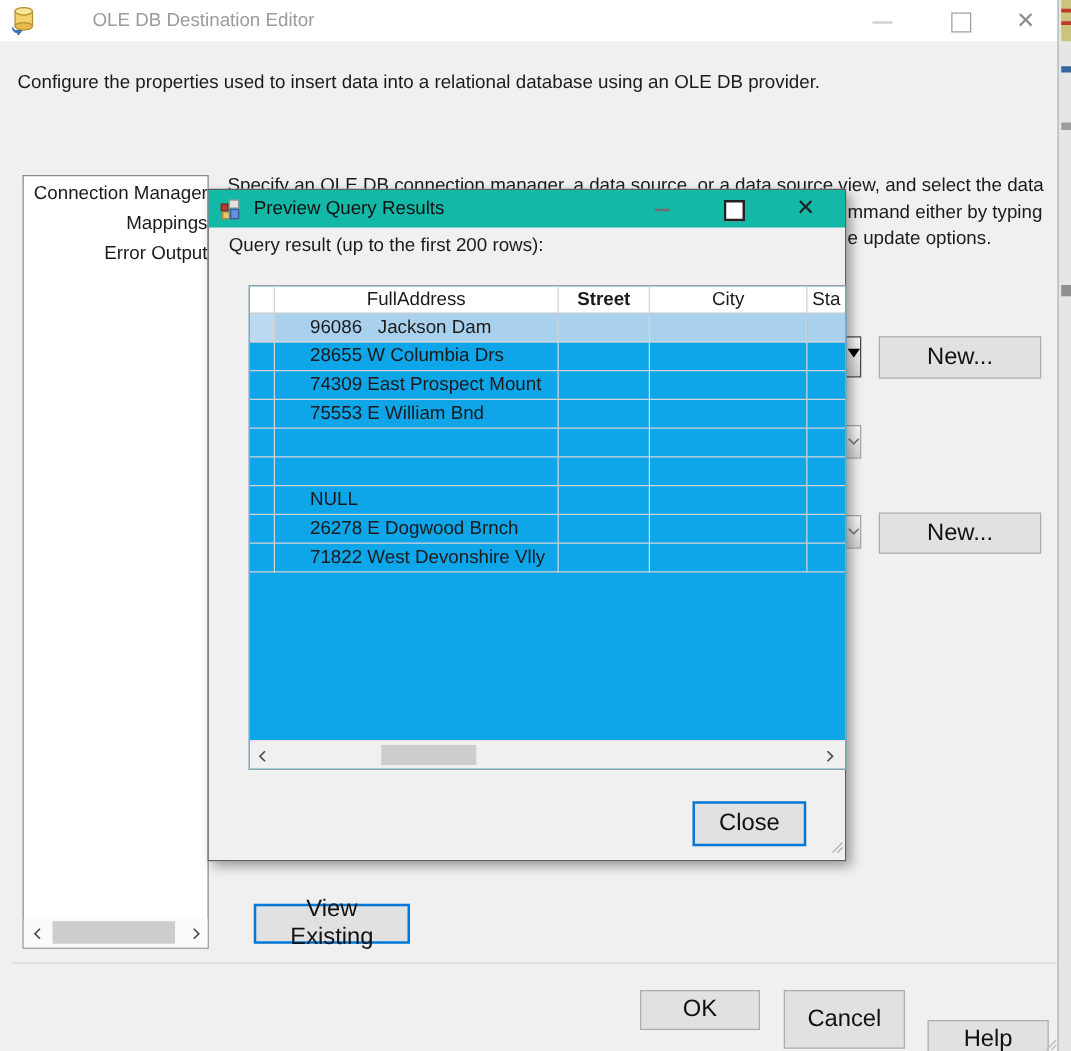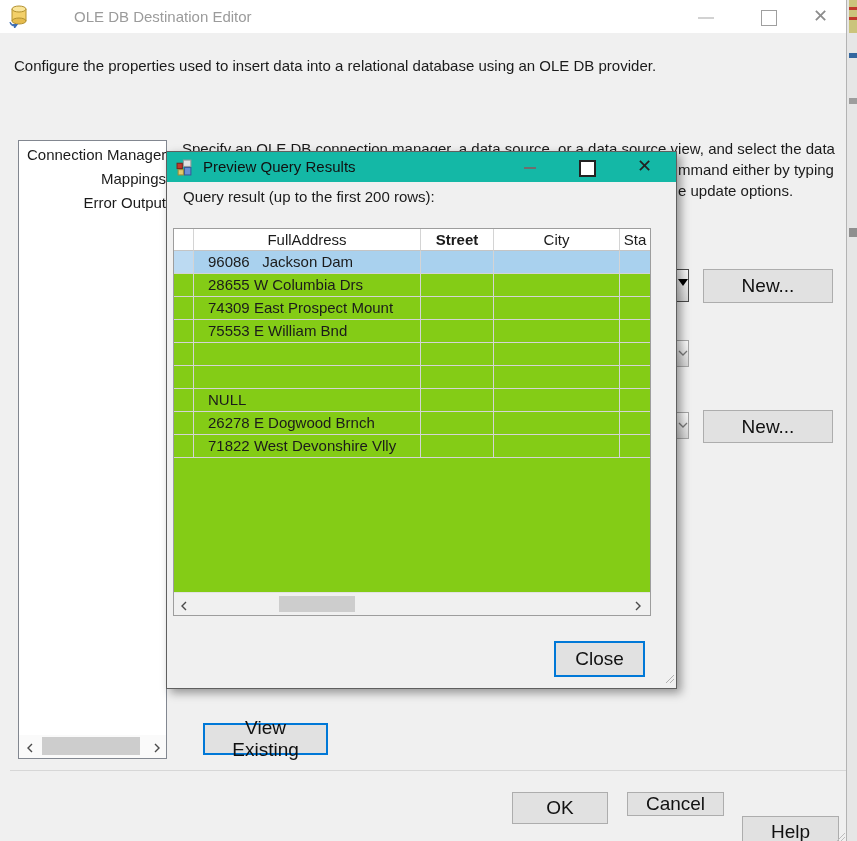--- a/index.html
+++ b/index.html
@@ -35,21 +35,21 @@
   .bg-line3{left:678px;top:182px;white-space:nowrap;}
 
   
   .win-btn{display:flex;align-items:center;justify-content:center;background:#e1e1e1;
            border:1px solid #adadad;font-size:19px;color:#111;box-sizing:border-box;}
   .focus-btn{border:2px solid #0078d7;}
   .btn-new1{left:703px;top:269px;width:130px;height:34px;}
   .btn-new2{left:703px;top:410px;width:130px;height:33px;}
   .btn-view{left:203px;top:723px;width:125px;height:32px;}
   .btn-ok{left:512px;top:792px;width:96px;height:32px;}
-  .btn-cancel{left:627px;top:792px;width:97px;height:24px;}
+  .btn-cancel{left:627px;top:792px;width:97px;height:47px;}
   .btn-help{left:742px;top:792px;width:97px;height:32px;margin-top:24px;}
 
   
   .combo-edge{left:676px;width:13px;box-sizing:border-box;background:linear-gradient(#fbfbfb,#d6d6d6);}
   .combo-dark{top:269px;height:33px;border:1px solid #4a4a4a;}
   .combo-lite1{top:340px;height:27px;border:1px solid #a6a6a6;}
   .combo-lite2{top:412px;height:27px;border:1px solid #a6a6a6;}
   .tri-down{width:0;height:0;border-left:5px solid transparent;border-right:5px solid transparent;
             border-top:7px solid #000;margin:9px auto 0 auto;}
   .chev{display:block;margin:9px auto 0 auto;}
@@ -60,29 +60,29 @@
   .modal{left:166px;top:151px;width:509px;height:536px;background:#f0f0f0;border:1px solid #5f5f5f;
          box-shadow:4px 4px 9px rgba(0,0,0,.38);z-index:10;}
   .modal-titlebar{position:absolute;left:0;top:0;right:0;height:30px;background:#14b8a6;}
   .modal-title{position:absolute;left:36px;top:6px;color:#111;}
   .mcap-min{position:absolute;left:357px;top:15px;width:12px;height:2px;background:#6e6e6e;}
   .mcap-max{position:absolute;left:412px;top:8px;width:13px;height:13px;border:2px solid #222;background:#fff;}
   .mcap-close{position:absolute;left:470px;top:3px;font-size:18px;color:#222;}
   .modal-label{position:absolute;left:16px;top:36px;}
 
   
-  .grid{position:absolute;left:6px;top:76px;width:476px;height:386px;background:#84cc16;
+  .grid{position:absolute;left:32px;top:76px;width:476px;height:386px;background:#0ea5e9;
         border:1px solid #9d9d9d;overflow:hidden;}
   .grow{display:flex;height:23px;}
   .ghead{display:flex;height:22px;background:#fff;}
   .gcell{box-sizing:border-box;border-right:1px solid #d4d4d4;border-bottom:1px solid #d4d4d4;
          overflow:hidden;white-space:pre;line-height:22px;}
   .ghead .gcell{text-align:center;border-bottom:1px solid #c4c4c4;}
   .c0{width:20px;flex:0 0 20px;}
-  .c1{width:227px;flex:0 0 227px;padding-left:14px;}
+  .c1{width:227px;flex:0 0 227px;padding-left:28px;}
   .ghead .c1{padding-left:0;}
   .c2{width:73px;flex:0 0 73px;font-weight:bold;}
   .c3{width:126px;flex:0 0 126px;}
   .c4{flex:1 1 auto;border-right:none;}
   .sel .gcell{background:#a9d1ee;}
   .sel .c0{background:#bcdaf2;}
   .grid-hscroll{position:absolute;left:0;right:0;bottom:0;height:22px;background:#f0f0f0;
                 border-top:1px solid #e2e2e2;}
   .grid-hscroll .thumb{position:absolute;left:105px;top:3px;width:76px;height:16px;background:#cdcdcd;}
   .grid-hscroll .arr{position:absolute;top:5px;width:10px;height:12px;}

